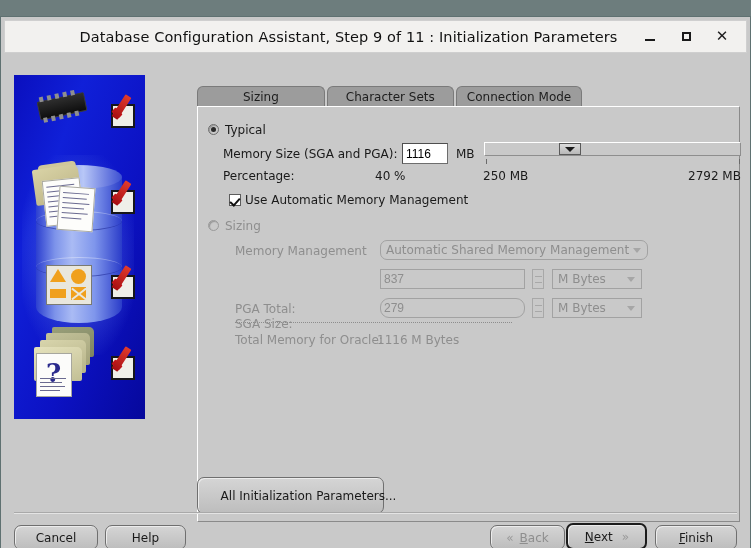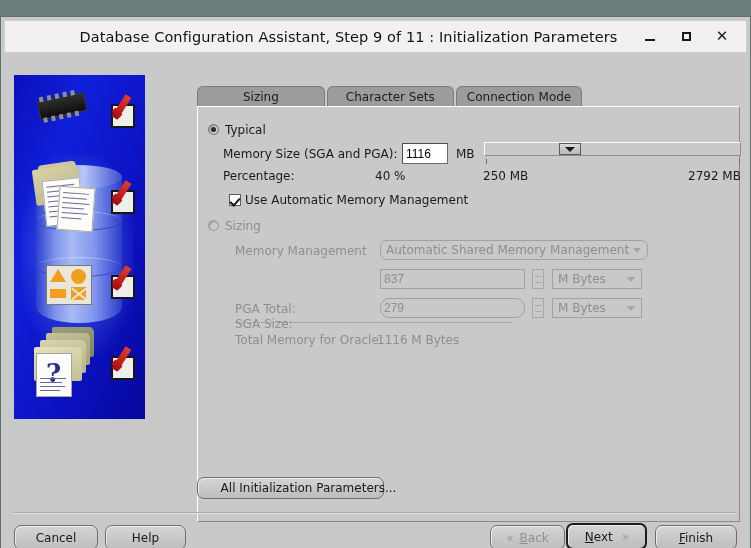--- a/index.html
+++ b/index.html
@@ -414,21 +414,21 @@
       <span>M Bytes</span>
       <span class="arrow"></span>
     </div>
 
     <span class="dotline" style="left:37px;top:215px;width:277px;"></span>
 
     <span class="lbl dis" style="left:37px;top:226px;">Total Memory for Oracle:</span>
     <span class="lbl dis" style="left:179px;top:226px;">1116 M Bytes</span>
   </div>
 
-  <div class="btn" style="left:197px;top:461px;width:187px;height:22px;padding-left:36px;">
+  <div class="btn" style="left:197px;top:461px;width:187px;height:37px;padding-left:36px;">
     <span>All Initialization Parameters...</span>
   </div>
 
   <span class="hr" style="left:14px;top:496px;width:723px;"></span>
 
   <div class="btn" style="left:105px;top:509px;width:81px;height:25px;">
     <span>Help</span>
   </div>
   <div class="btn" style="left:14px;top:509px;width:84px;height:25px;">
     <span>Cancel</span>

